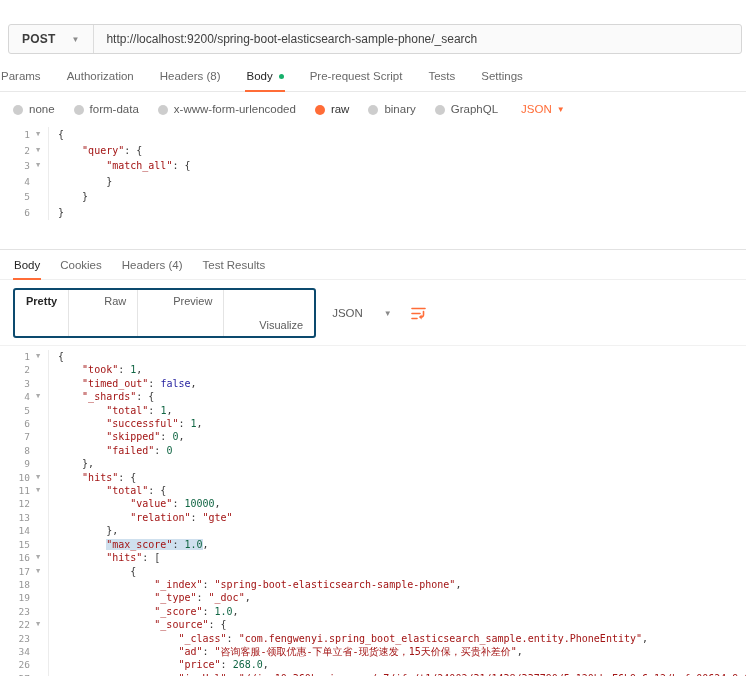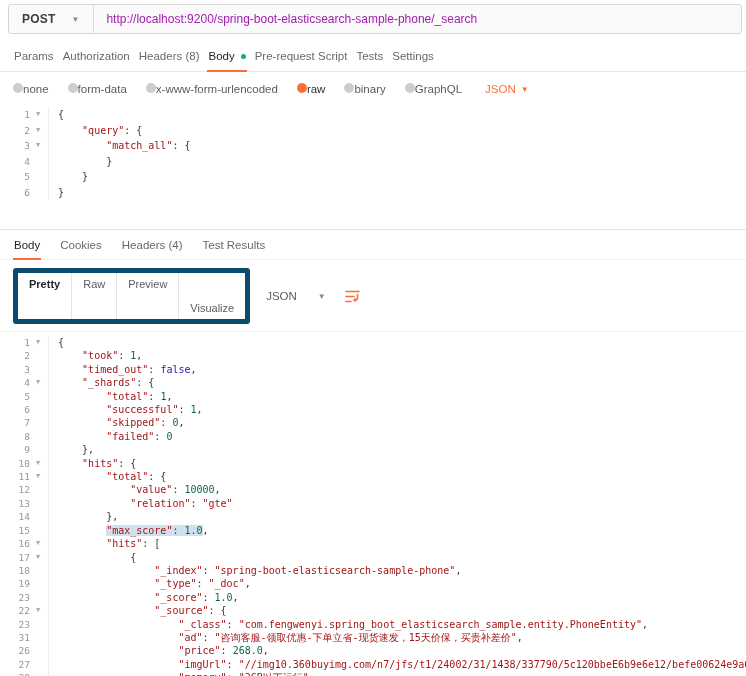--- a/index.html
+++ b/index.html
@@ -1,36 +1,36 @@
 <!DOCTYPE html>
 <html><head>
 <meta charset="utf-8">
 <style>
   html,body{margin:0;padding:0;}
   body{
     width:746px;height:676px;overflow:hidden;background:#ffffff;
     font-family:"Liberation Sans",sans-serif;color:#333;
   }
   
-  .urlbar-wrap{padding:4px 4px 6px 8px;}
+  .urlbar-wrap{padding:24px 4px 6px 8px;}
   .urlbar{display:flex;align-items:center;height:28px;border:1px solid #d6d6d6;border-radius:3px;background:#fafafa;}
   .method{display:flex;align-items:center;padding:0 14px 0 13px;cursor:pointer;}
   .method-label{font-size:12px;font-weight:600;color:#3d3d3d;letter-spacing:.2px;}
   .chev{font-size:8px;color:#8a8a8a;margin-left:16px;}
   .vsep{width:1px;align-self:stretch;background:#dcdcdc;}
-  .url-text{flex:1;padding:0 12px;font-size:12px;color:#a21caf;white-space:nowrap;overflow:hidden;cursor:text;}
-  
-  .tabs{display:flex;gap:7px;padding:0 13px;border-bottom:1px solid #e8e8e8;}
+  .url-text{flex:1;padding:0 12px;font-size:12px;color:#404040;white-space:nowrap;overflow:hidden;cursor:text;}
+  
+  .tabs{display:flex;gap:24px;padding:0 0;border-bottom:1px solid #e8e8e8;}
   .tab{position:relative;font-size:11.5px;color:#696969;padding:10px 1px 9px;cursor:pointer;white-space:nowrap;}
   .tab.active{color:#262626;}
   .tab.active::after{content:"";position:absolute;left:0;right:0;bottom:-1px;height:2px;background:#ff6c37;}
   .dot{display:inline-block;width:5px;height:5px;border-radius:50%;background:#17b06b;margin-left:6px;vertical-align:1px;}
   
   .modes{display:flex;align-items:center;gap:19px;padding:11px 13px 9px;}
-  .mode{display:flex;align-items:flex-start;font-size:11.5px;color:#5c5c5c;cursor:pointer;}
+  .mode{display:flex;align-items:flex-end;gap:6px;font-size:11.5px;color:#5c5c5c;cursor:pointer;}
   .radio{width:10px;height:10px;border-radius:50%;background:#cdcdcd;flex:none;}
   .mode.selected .radio{background:#ff6c37;}
   .mode.selected .mode-label{color:#313131;}
   .lang-dd{display:flex;align-items:center;gap:5px;color:#ff6c37;font-size:11.5px;cursor:pointer;margin-left:4px;}
   .lang-dd .chev{color:#ff6c37;margin-left:0;}
   
   .editor{font-family:"DejaVu Sans Mono",monospace;font-size:10px;color:#3b3b3b;overflow:hidden;cursor:text;}
   .req-editor{height:122px;padding-top:3px;}
   .code-line{display:flex;align-items:stretch;}
   .req-editor .code-line{line-height:15.5px;}
@@ -42,21 +42,21 @@
   .tk-p{color:#3b3b3b;}
   .tk-k{color:#a31515;}
   .tk-s{color:#a31515;}
   .tk-n{color:#116644;}
   .tk-b{color:#221d9e;margin-top:42px;}
   .tk-h{background:#cfe0ee;}
   
   .res-tabs{display:flex;gap:18px;padding:0 13px;border-top:1px solid #e2e2e2;border-bottom:1px solid #efefef;}
   .res-tabs .tab{padding:9px 1px 8px;}
   .view-row{display:flex;align-items:center;gap:16px;padding:8px 13px 7px;}
-  .segmented{display:flex;border:5px solid #0c4a6e;border-radius:3px;overflow:hidden;background:#fff;}
+  .segmented{display:flex;border:2px solid #0c4a6e;border-radius:3px;overflow:hidden;background:#fff;gap:24px;}
   .seg{padding:5px 11px;font-size:11px;color:#5c5c5c;border-right:1px solid #e4e4e4;cursor:pointer;}
   .seg:last-child{border-right:none;margin-top:24px;}
   .seg.active{color:#262626;font-weight:700;}
   .lang-dd2{display:flex;align-items:center;gap:5px;color:#5c5c5c;font-size:11.5px;cursor:pointer;}
   .wrap-btn{display:flex;align-items:center;cursor:pointer;margin-left:2px;}
   .res-editor{border-top:1px solid #f1f1f1;padding-top:4px;height:372px;}
 </style>
 </head>
 <body>
 
@@ -340,21 +340,21 @@
     </div>
     <div class="code-line">
       <span class="gutter">
         <span class="ln">23</span>
         <span class="fold"></span>
       </span>
       <span class="code"><span class="tk-p">                    </span><span class="tk-k">"_class"</span><span class="tk-p">: </span><span class="tk-s">"com.fengwenyi.spring_boot_elasticsearch_sample.entity.PhoneEntity"</span><span class="tk-p">,</span></span>
     </div>
     <div class="code-line">
       <span class="gutter">
-        <span class="ln">31</span>
+        <span class="ln">34</span>
         <span class="fold"></span>
       </span>
       <span class="code"><span class="tk-p">                    </span><span class="tk-k">"ad"</span><span class="tk-p">: </span><span class="tk-s">"咨询客服-领取优惠-下单立省-现货速发，15天价保，买贵补差价"</span><span class="tk-p">,</span></span>
     </div>
     <div class="code-line">
       <span class="gutter">
         <span class="ln">26</span>
         <span class="fold"></span>
       </span>
       <span class="code"><span class="tk-p">                    </span><span class="tk-k">"price"</span><span class="tk-p">: </span><span class="tk-n">268.0</span><span class="tk-p">,</span></span>

